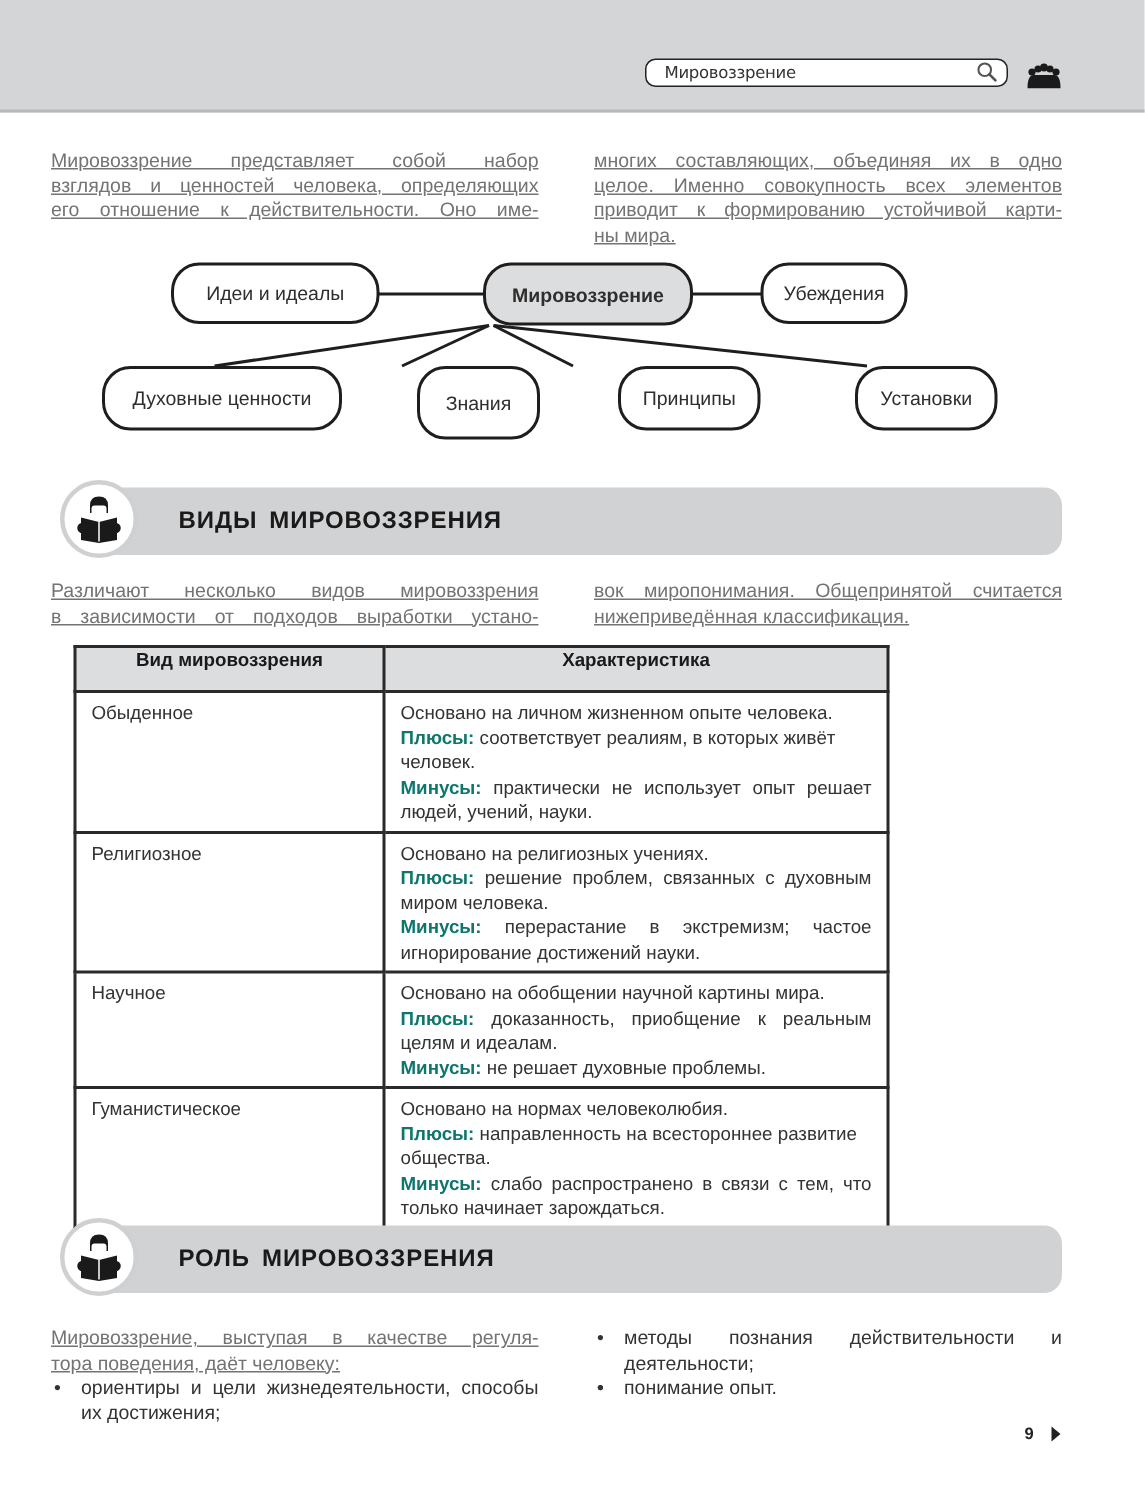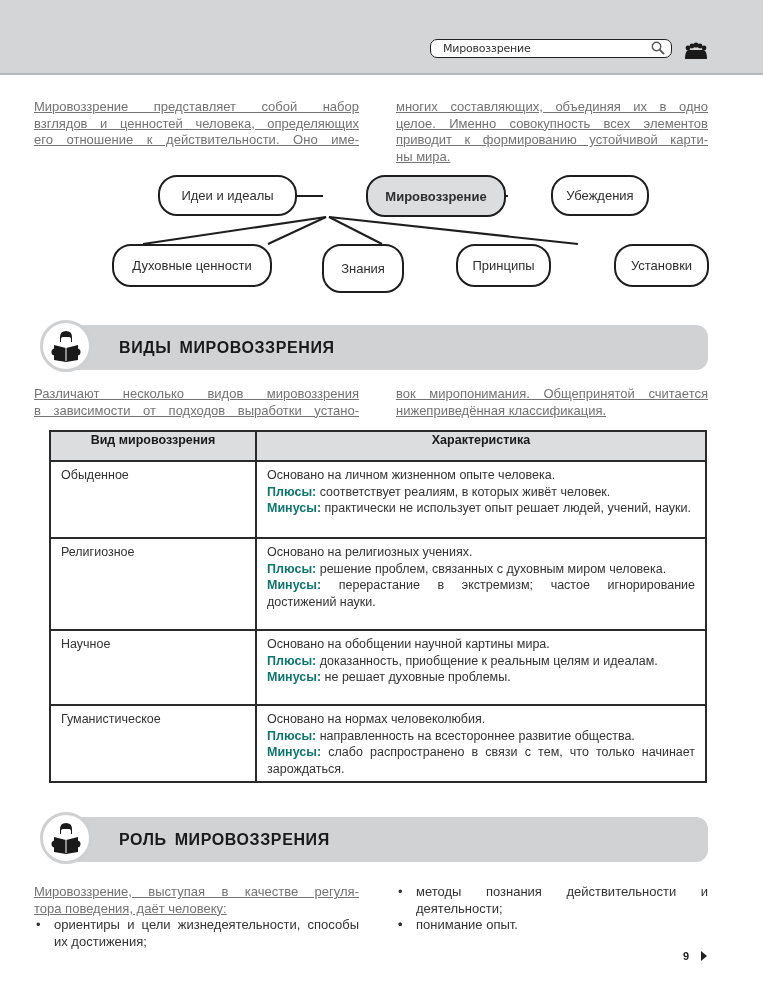--- a/index.html
+++ b/index.html
@@ -12,30 +12,30 @@
   .search-text { position:absolute; left:12px; top:2px; font-size:11px; color:#333; letter-spacing:-0.2px; font-family:"DejaVu Sans", sans-serif; }
   .search-icon { position:absolute; right:6px; top:1px; width:14px; height:14px; }
   .crowd-icon { position:absolute; left:684px; top:41px; width:24px; height:18px; }
 
   .para { position:absolute; font-size:13px; line-height:16.5px; color:#737373; text-align:justify;text-decoration:underline; }
   .para .ln { display:block; text-align-last:justify; white-space:nowrap; }
   .para .ln.last { text-align-last:left; }
 
   .diagram { position:absolute; left:0; top:0; width:763px; height:300px; pointer-events:none; }
   .dbox { position:absolute; border:2px solid #1e1e1e; border-radius:19px; background:#fff; box-sizing:border-box;
-          display:flex; align-items:center; justify-content:center; font-size:13px; color:#2e2e2e;margin-left:44px; }
+          display:flex; align-items:center; justify-content:center; font-size:13px; color:#2e2e2e; }
   .dbox.center { background:#dcdddf; font-weight:bold; }
 
   .section-head { position:absolute; left:40px; width:668px; height:52px; }
   .section-bar { position:absolute; left:20px; top:5px; right:0; height:45px; background:#d1d2d4; border-radius:12px; }
   .section-circle { position:absolute; left:0; top:0; width:52px; height:52px; border-radius:50%; background:#fff;
                     border:3px solid #cfd0d2; box-sizing:border-box; display:flex; align-items:center; justify-content:center; }
   .section-title { position:absolute; left:79px; top:19px; font-size:16px; font-weight:bold; color:#1a1a1a; letter-spacing:0.6px; word-spacing:3px; }
 
-  table.types { position:absolute; left:49px; top:430px; width:658px; border-collapse:collapse; font-size:12.5px; color:#333; }
+  table.types { position:absolute; left:49px; top:430px; width:544px; border-collapse:collapse; font-size:12.5px; color:#333; }
   table.types th, table.types td { border:2px solid #2a2a2a; vertical-align:top; }
   table.types th { background:#dcdddf; height:26px; font-weight:bold; color:#1a1a1a; font-size:12.5px; }
   table.types td { padding:5px 10px 4px 10px; line-height:16.5px; }
   table.types td.c1 { width:184px; }
   .b { font-weight:bold; color:#0f766e; }
 
   .bullets { position:absolute; font-size:13px; line-height:16.5px; color:#333; }
   .bullet-item { position:relative; padding-left:20px; }
   .bullet-dot { position:absolute; left:2px; top:0; }
   .page-num { position:absolute; left:683px; top:950px; font-size:11px; font-weight:bold; color:#222; }

